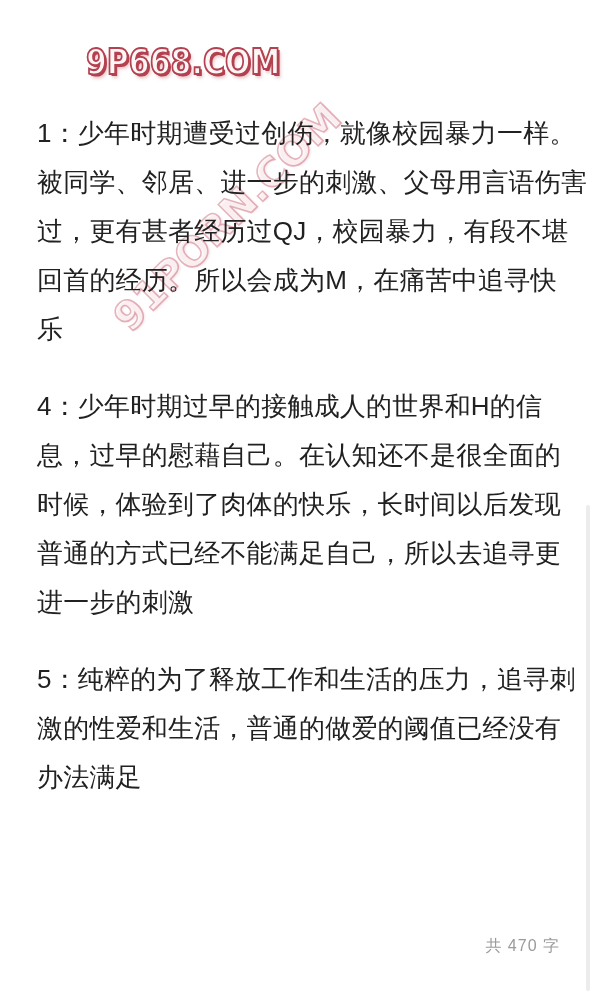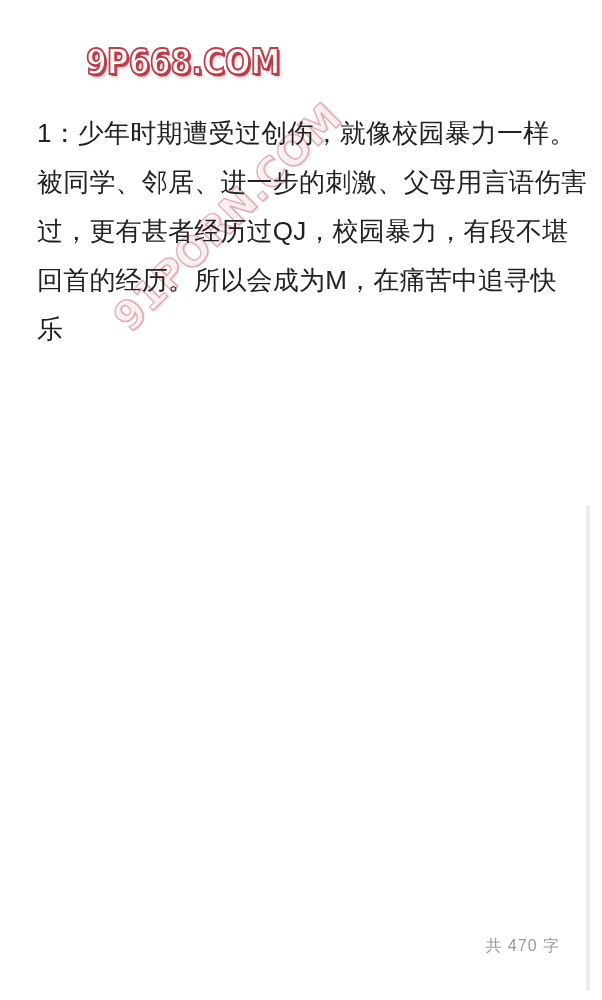--- a/index.html
+++ b/index.html
@@ -94,19 +94,31 @@
 <div class="note-body">
 
   <div class="para">
     <div class="text-line">1：少年时期遭受过创伤，就像校园暴力一样。</div>
     <div class="text-line">被同学、邻居、进一步的刺激、父母用言语伤害</div>
     <div class="text-line">过，更有甚者经历过QJ，校园暴力，有段不堪</div>
     <div class="text-line">回首的经历。所以会成为M，在痛苦中追寻快</div>
     <div class="text-line">乐</div>
   </div>
 
+  <div class="para">
+    <div class="text-line">4：少年时期过早的接触成人的世界和H的信</div>
+    <div class="text-line">息，过早的慰藉自己。在认知还不是很全面的</div>
+    <div class="text-line">时候，体验到了肉体的快乐，长时间以后发现</div>
+    <div class="text-line">普通的方式已经不能满足自己，所以去追寻更</div>
+    <div class="text-line">进一步的刺激</div>
+  </div>
 
+  <div class="para">
+    <div class="text-line">5：纯粹的为了释放工作和生活的压力，追寻刺</div>
+    <div class="text-line">激的性爱和生活，普通的做爱的阈值已经没有</div>
+    <div class="text-line">办法满足</div>
+  </div>
 
 </div>
 
 <div class="word-count">共 470 字</div>
 
 <div class="scroll-thumb"></div>
 
 </body></html>

